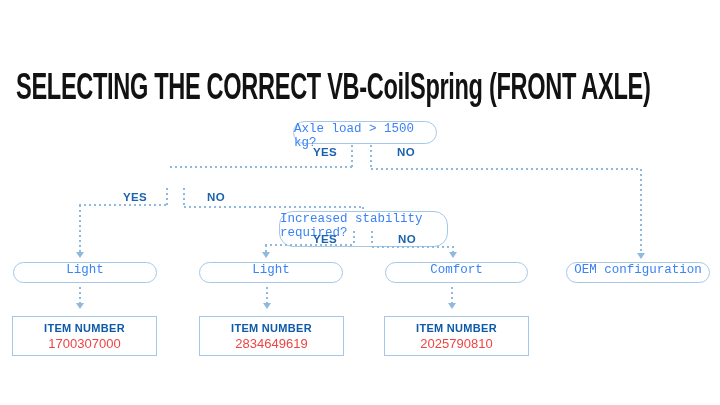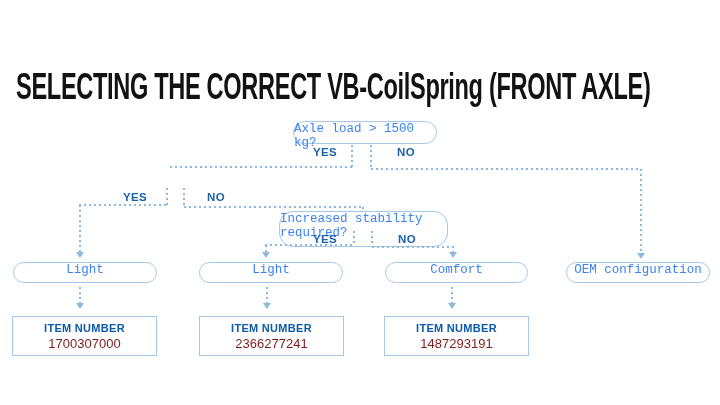--- a/index.html
+++ b/index.html
@@ -69,21 +69,21 @@
   #a-item3  {left:447.5px;top:303px;}
 
   
   .itembox{position:absolute;border:1.5px solid #a6c8e8;border-radius:0;background:#ffffff;
            box-sizing:border-box;display:flex;flex-direction:column;align-items:center;
            justify-content:center;gap:2px;}
   #item1{left:12px; top:316px;width:145px;height:40px;}
   #item2{left:199px;top:316px;width:145px;height:40px;}
   #item3{left:384px;top:316px;width:145px;height:40px;}
   .item-label{font-size:11px;font-weight:bold;color:#0d5aa9;letter-spacing:0.3px;}
-  .item-num{font-size:13px;color:#7f1d1d;}
+  .item-num{font-size:13px;color:#ef4444;}
 </style>
 </head>
 <body>
 
 <div id="stage">
 
   <h1 id="title">SELECTING THE CORRECT VB-CoilSpring (FRONT AXLE)</h1>
 
   <div class="pill" id="q1">
     <span>Axle load &gt; 1500 kg?</span>
@@ -143,20 +143,20 @@
   <div class="pill" id="res-oem">
     <span>OEM configuration</span>
   </div>
 
   <div class="itembox" id="item1">
     <div class="item-label">ITEM NUMBER</div>
     <div class="item-num">1700307000</div>
   </div>
   <div class="itembox" id="item2">
     <div class="item-label">ITEM NUMBER</div>
-    <div class="item-num">2366277241</div>
+    <div class="item-num">2834649619</div>
   </div>
   <div class="itembox" id="item3">
     <div class="item-label">ITEM NUMBER</div>
-    <div class="item-num">1487293191</div>
+    <div class="item-num">2025790810</div>
   </div>
 
 </div>
 
 </body></html>

